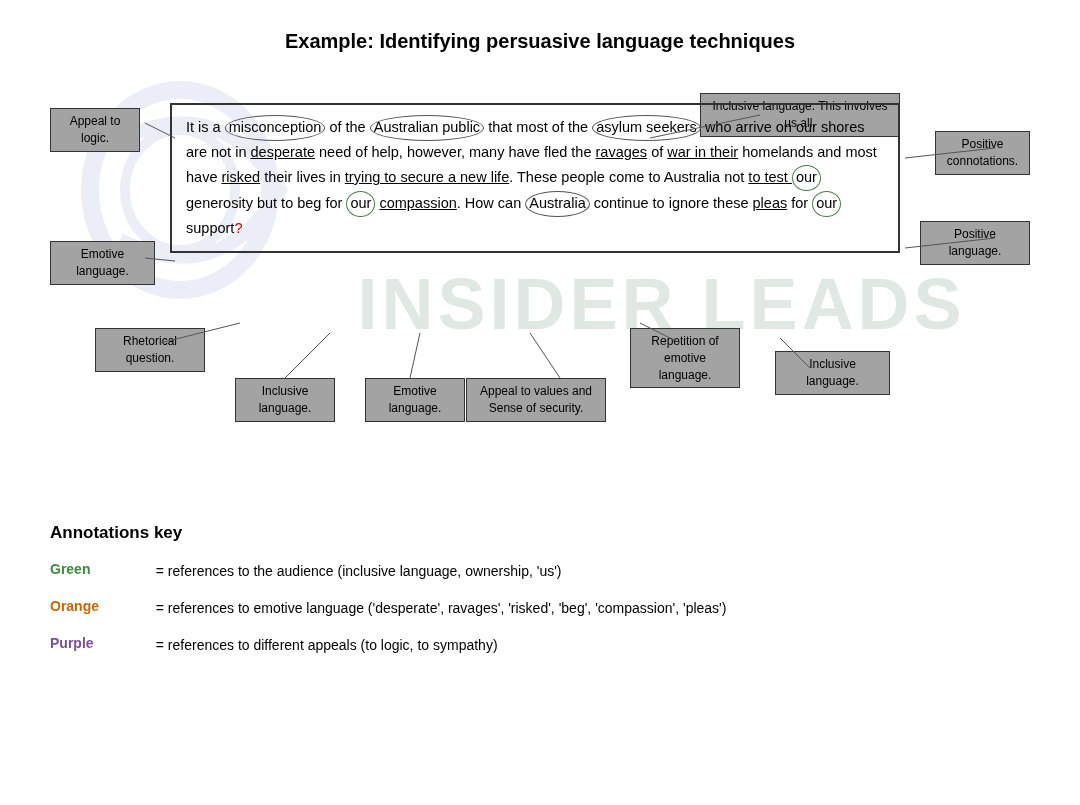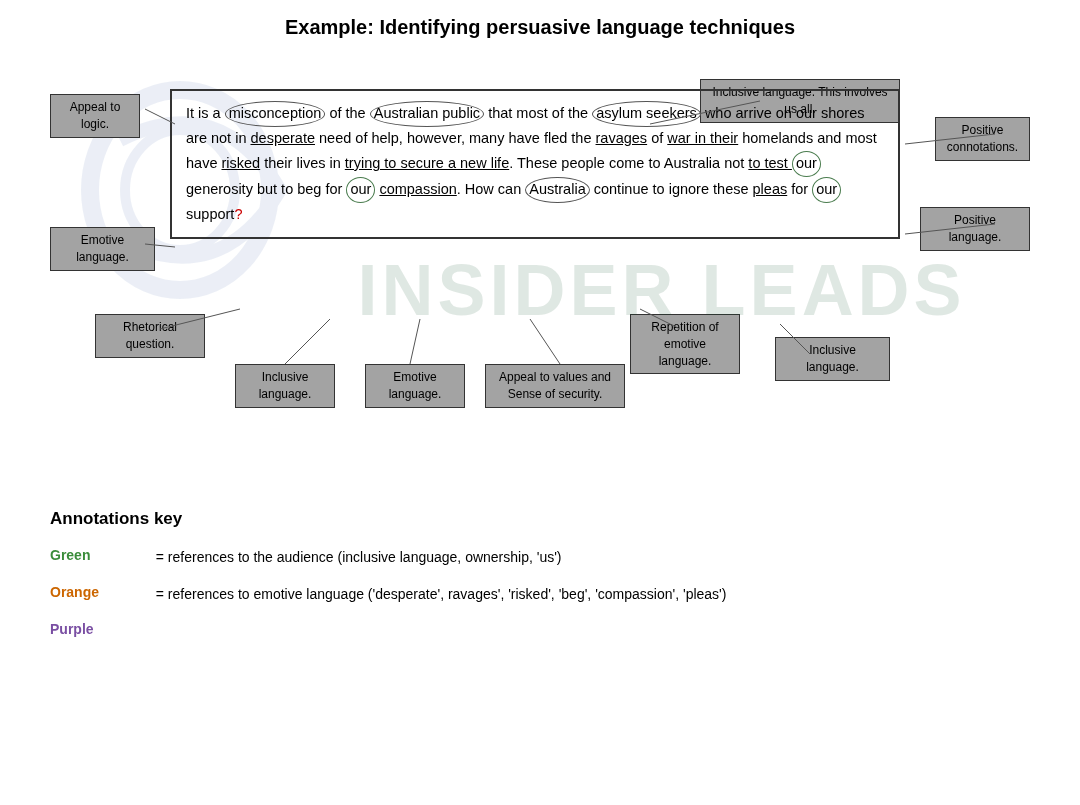--- a/index.html
+++ b/index.html
@@ -10,21 +10,21 @@
       min-height: 805px;
       position: relative;
       overflow: hidden;
     }
 
     .page {
       width: 1080px;
       min-height: 805px;
       background: #fff;
       position: relative;
-      padding: 16px 40px;
+      padding: 30px 40px;
     }
 
     .main-title {
       text-align: center;
       font-size: 20px;
       font-weight: bold;
       margin-bottom: 20px;
       font-family: Arial, sans-serif;
     }
 
@@ -205,21 +205,21 @@
           It is a <span class="circle-word">misconception</span> of the <span class="circle-word">Australian public</span> that most of the <span class="circle-word">asylum seekers</span> who arrive on our shores are not in <span class="underline-text">desperate</span> need of help, however, many have fled the <span class="underline-text">ravages</span> of <span class="underline-text">war in their</span> homelands and most have <span class="underline-text">risked</span> their lives in <span class="underline-text">trying to secure a new life</span>. These people come to Australia not <span class="underline-text">to test <span class="circle-word circle-green">our</span></span> generosity but to beg for <span class="circle-word circle-green">our</span> <span class="underline-text">compassion</span>. How can <span class="circle-word">Australia</span> continue to ignore these <span class="underline-text">pleas</span> for <span class="circle-word circle-green">our</span> support<span style="color:#cc0000">?</span>
         </p>
       </div>
 
       <div class="label-box" style="left:55px; top:255px; width:110px;">Rhetorical question.</div>
 
       <div class="label-box" style="left:195px; top:305px; width:100px;">Inclusive language.</div>
 
       <div class="label-box" style="left:325px; top:305px; width:100px;">Emotive language.</div>
 
-      <div class="label-box" style="left:445px; top:305px; width:140px;">Appeal to values and Sense of security.</div>
+      <div class="label-box" style="left:426px; top:305px; width:140px;">Appeal to values and Sense of security.</div>
 
       <div class="label-box" style="left:590px; top:255px; width:110px;">Repetition of emotive language.</div>
 
       <div class="label-box" style="left:735px; top:278px; width:115px;">Inclusive language.</div>
 
       <div style="position:absolute; left:50%; top:55%; transform:translate(-30%, -50%); opacity:0.13; font-size:72px; font-weight:bold; color:#14532d; font-family:Arial,sans-serif; white-space:nowrap; pointer-events:none; z-index:0; letter-spacing:4px;">INSIDER LEADS</div>
 
     </div>
 
     <div class="annotations-key">
@@ -231,16 +231,17 @@
     <span class="key-desc">= references to the audience (inclusive language, ownership, 'us')</span>
   </div>
         <div class="key-row">
     <span class="key-label orange">Orange</span>
     <span class="key-equals">&nbsp;&nbsp;</span>
     <span class="key-desc">= references to emotive language ('desperate', ravages', 'risked', 'beg', 'compassion', 'pleas')</span>
   </div>
         <div class="key-row">
     <span class="key-label purple">Purple</span>
     <span class="key-equals">&nbsp;&nbsp;</span>
+    <span class="key-desc">= references to different appeals (to logic, to sympathy)</span>
   </div>
       </div>
   </div>
 </div>
 
 </body></html>

